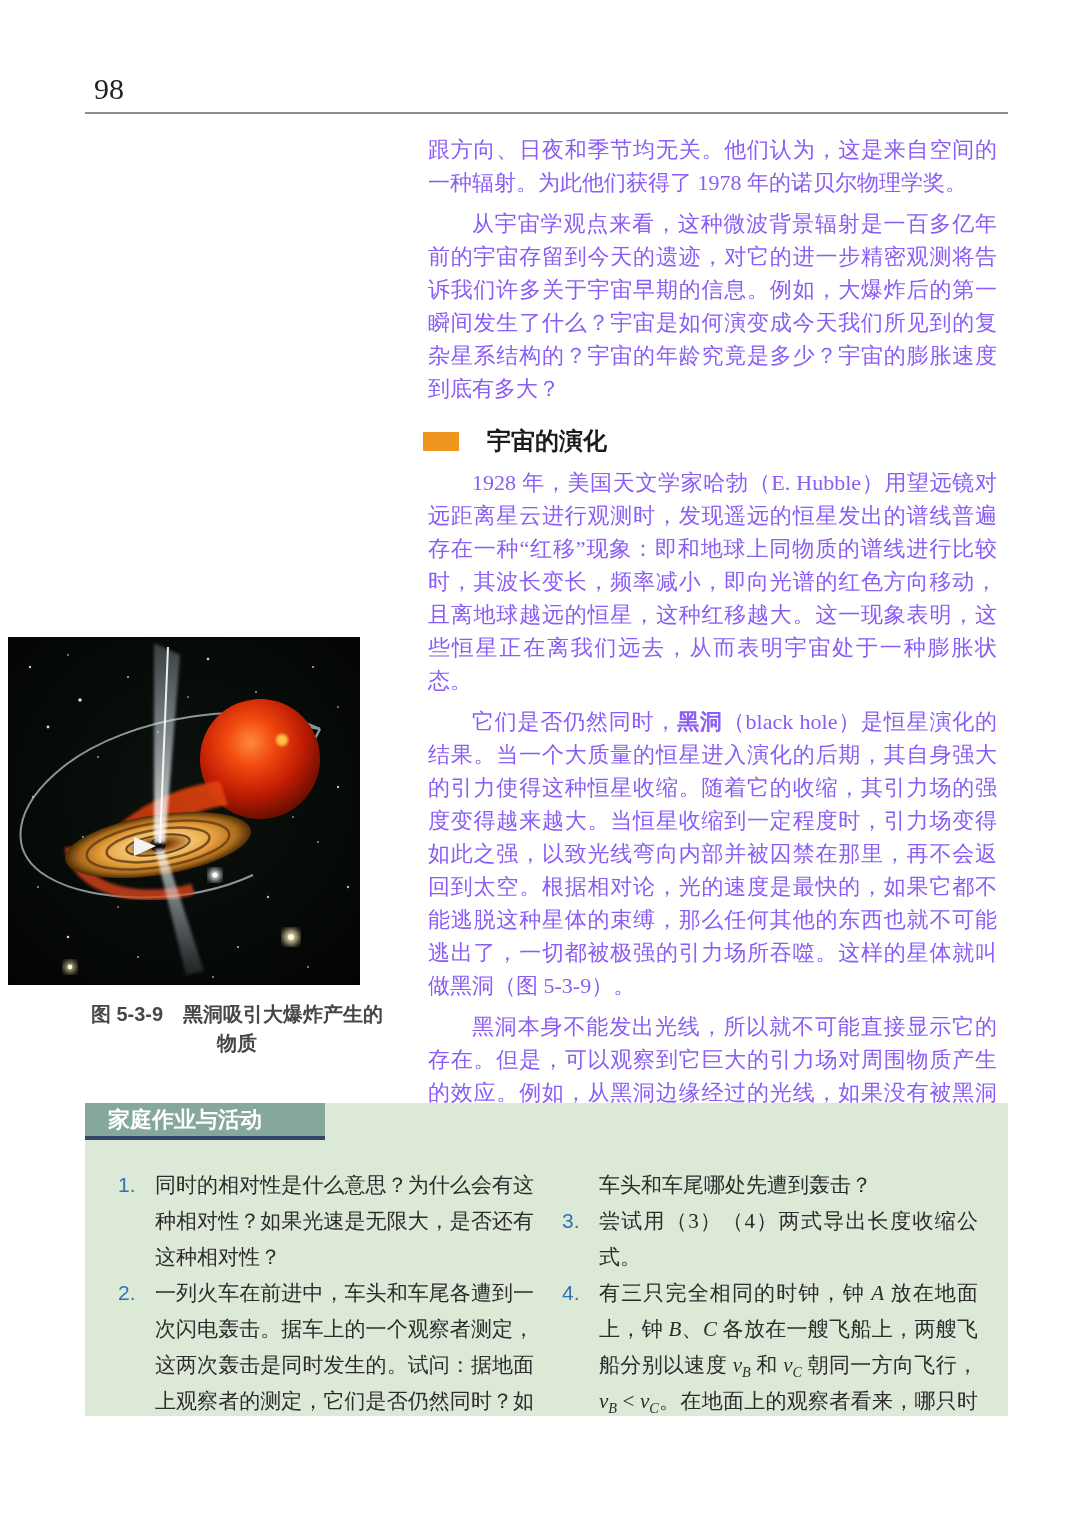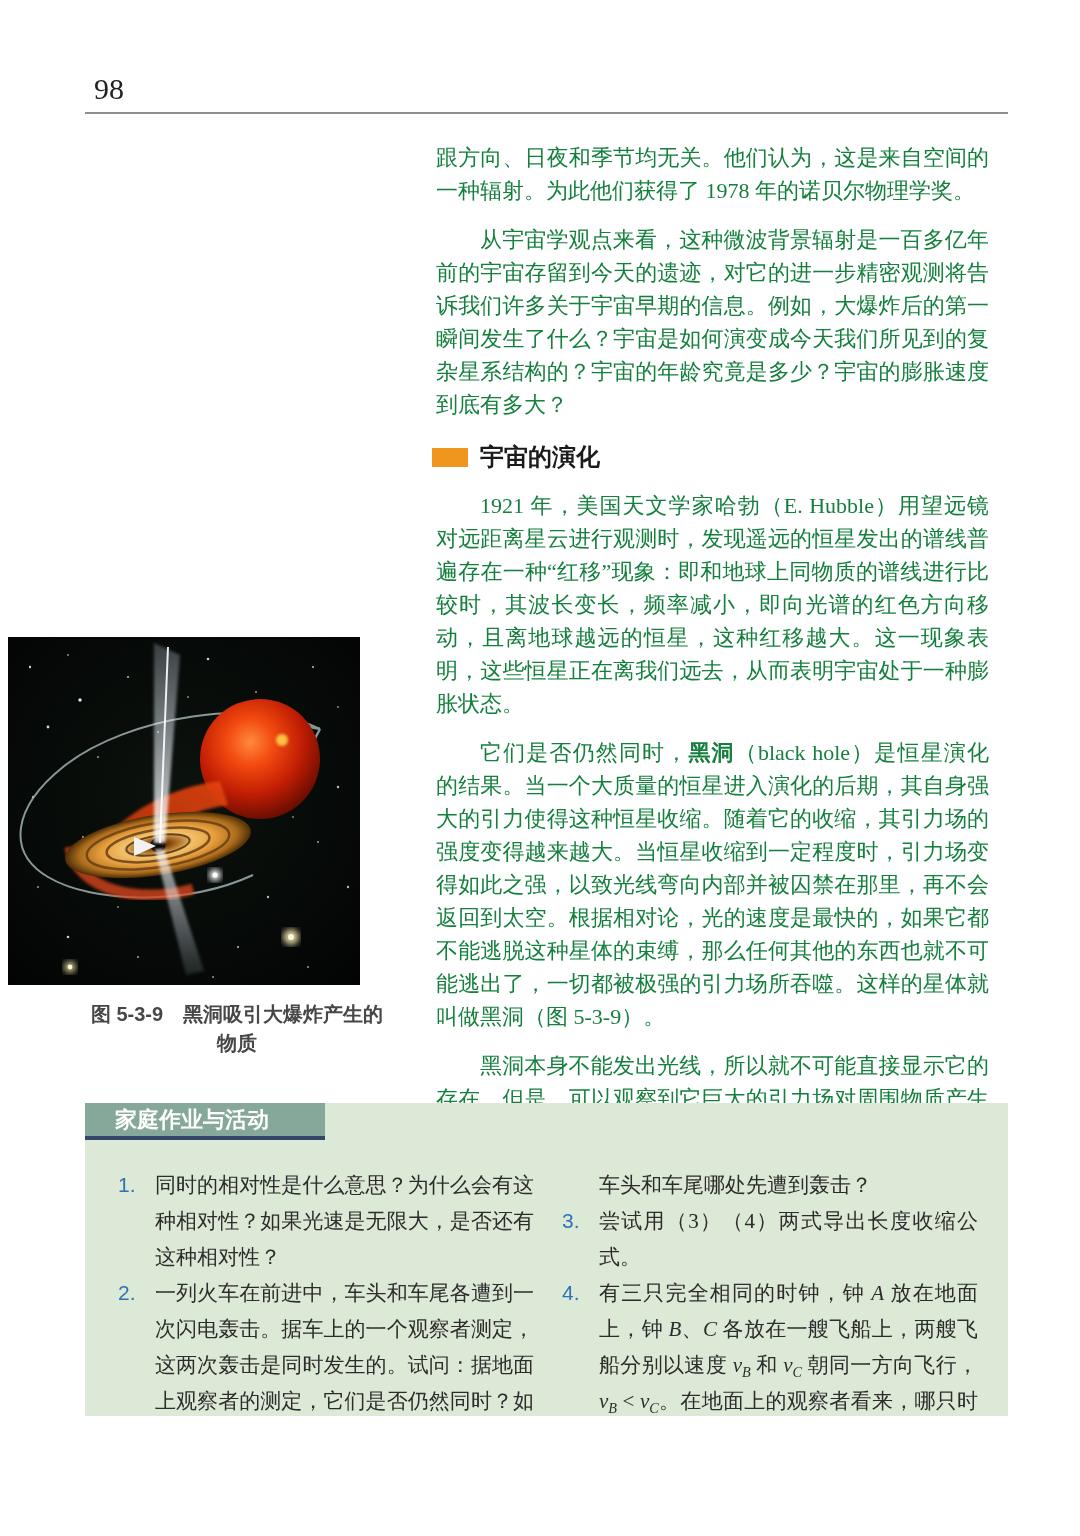--- a/index.html
+++ b/index.html
@@ -4,42 +4,42 @@
 <style>
   html,body{margin:0;padding:0;background:#ffffff;}
   .page{position:relative;width:1080px;height:1416px;background:#ffffff;overflow:hidden;
         font-family:"Liberation Serif","DejaVu Serif",serif;color:#2e2e2e;}
 
   .page-number{position:absolute;left:94px;top:72px;font-size:30px;color:#222;}
   .header-rule{position:absolute;left:85px;top:112px;width:923px;height:2px;background:#8e8e8e;}
 
   
   .main-col{position:absolute;left:420px;top:125px;width:585px;}
-  .body{margin:16px;font-size:22px;line-height:33px;text-align:justify;color:#15803d;}
+  .body{margin:8px;font-size:22px;line-height:33px;text-align:justify;color:#8b5cf6;}
   .ind{text-indent:2em;}
   .bh-term{font-weight:bold;}
 
-  .section-heading{display:flex;align-items:center;gap:12px;margin:20px 0 9px 12px;
+  .section-heading{display:flex;align-items:center;gap:28px;margin:20px 0 9px 3px;
         font-family:"Liberation Sans","DejaVu Sans",sans-serif;font-size:24px;font-weight:bold;color:#1b1b1b;}
   .orange-sq{display:inline-block;width:36px;height:19px;background:#f0951d;}
 
   
   .side-note{position:absolute;left:76px;top:446px;width:296px;font-size:21px;line-height:36px;
         color:#4e7fa9;text-indent:2em;font-style:italic;text-align:justify;}
 
   
   .bh-figure{position:absolute;left:8px;top:637px;width:352px;height:348px;margin:0;}
   .fig-caption{position:absolute;left:86px;top:1000px;width:302px;
         font-family:"Liberation Sans","DejaVu Sans",sans-serif;font-size:20px;line-height:29px;
         font-weight:bold;color:#474747;text-align:center;}
 
   
   .homework{position:absolute;left:85px;top:1103px;width:923px;height:322px;background:#dde9d7;}
   .hw-header{position:absolute;top:0;left:0;width:240px;height:37px;background:#86a89b;
-        border-bottom:4px solid #33476d;display:flex;align-items:center;box-sizing:border-box;padding-left:30px;
+        border-bottom:4px solid #33476d;display:flex;align-items:center;box-sizing:border-box;padding-left:23px;
         font-family:"Liberation Sans","DejaVu Sans",sans-serif;font-size:22px;font-weight:bold;color:#ffffff;}
   .hw-cols{position:absolute;top:64px;left:33px;width:860px;display:flex;gap:28px;}
   .hw-col{flex:1;min-width:0;}
   .hw-q{display:flex;font-size:21px;line-height:36px;color:#2c2c2c;}
   .qnum{flex:0 0 37px;color:#2f72b8;font-family:"Liberation Sans","DejaVu Sans",sans-serif;}
   .qtext{flex:1;text-align:justify;}
   .it{font-style:italic;}
   .qtext sub{font-size:0.68em;line-height:0;}
 
   
@@ -57,21 +57,21 @@
 
   <div class="main-col">
     <p class="body">跟方向、日夜和季节均无关。他们认为，这是来自空间的一种辐射。为此他们获得了 1978 年的诺贝尔物理学奖。</p>
     <p class="body ind">从宇宙学观点来看，这种微波背景辐射是一百多亿年前的宇宙存留到今天的遗迹，对它的进一步精密观测将告诉我们许多关于宇宙早期的信息。例如，大爆炸后的第一瞬间发生了什么？宇宙是如何演变成今天我们所见到的复杂星系结构的？宇宙的年龄究竟是多少？宇宙的膨胀速度到底有多大？</p>
 
     <h3 class="section-heading">
       <span class="orange-sq"></span>
       <span>宇宙的演化</span>
     </h3>
 
-    <p class="body ind">1921 年，美国天文学家哈勃（E. Hubble）用望远镜对远距离星云进行观测时，发现遥远的恒星发出的谱线普遍存在一种“红移”现象：即和地球上同物质的谱线进行比较时，其波长变长，频率减小，即向光谱的红色方向移动，且离地球越远的恒星，这种红移越大。这一现象表明，这些恒星正在离我们远去，从而表明宇宙处于一种膨胀状态。</p>
+    <p class="body ind">1928 年，美国天文学家哈勃（E. Hubble）用望远镜对远距离星云进行观测时，发现遥远的恒星发出的谱线普遍存在一种“红移”现象：即和地球上同物质的谱线进行比较时，其波长变长，频率减小，即向光谱的红色方向移动，且离地球越远的恒星，这种红移越大。这一现象表明，这些恒星正在离我们远去，从而表明宇宙处于一种膨胀状态。</p>
 
     <p class="body ind"><span>它们是否仍然同时，</span><span class="bh-term">黑洞</span><span>（black hole）是恒星演化的结果。当一个大质量的恒星进入演化的后期，其自身强大的引力使得这种恒星收缩。随着它的收缩，其引力场的强度变得越来越大。当恒星收缩到一定程度时，引力场变得如此之强，以致光线弯向内部并被囚禁在那里，再不会返回到太空。根据相对论，光的速度是最快的，如果它都不能逃脱这种星体的束缚，那么任何其他的东西也就不可能逃出了，一切都被极强的引力场所吞噬。这样的星体就叫做黑洞（图 5-3-9）。</span></p>
 
     <p class="body ind">黑洞本身不能发出光线，所以就不可能直接显示它的存在。但是，可以观察到它巨大的引力场对周围物质产生的效应。例如，从黑洞边缘经过的光线，如果没有被黑洞所吸收，它们就会发生很大的偏移，甚至可能在到达观察者之前，在黑洞周围多次地以循环型轨道行进。</p>
   </div>
 
 
   <figure class="bh-figure">
     <svg viewBox="0 0 352 348" width="352" height="348" xmlns="http://www.w3.org/2000/svg">
       <defs>

